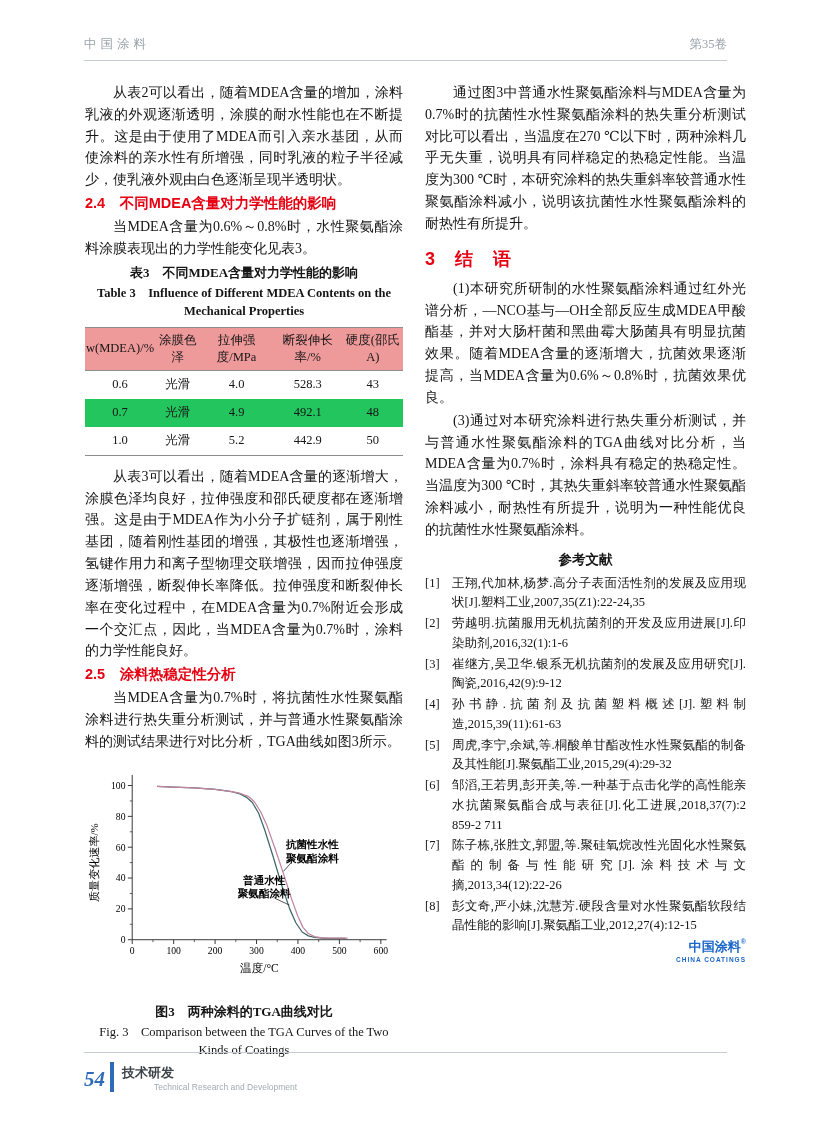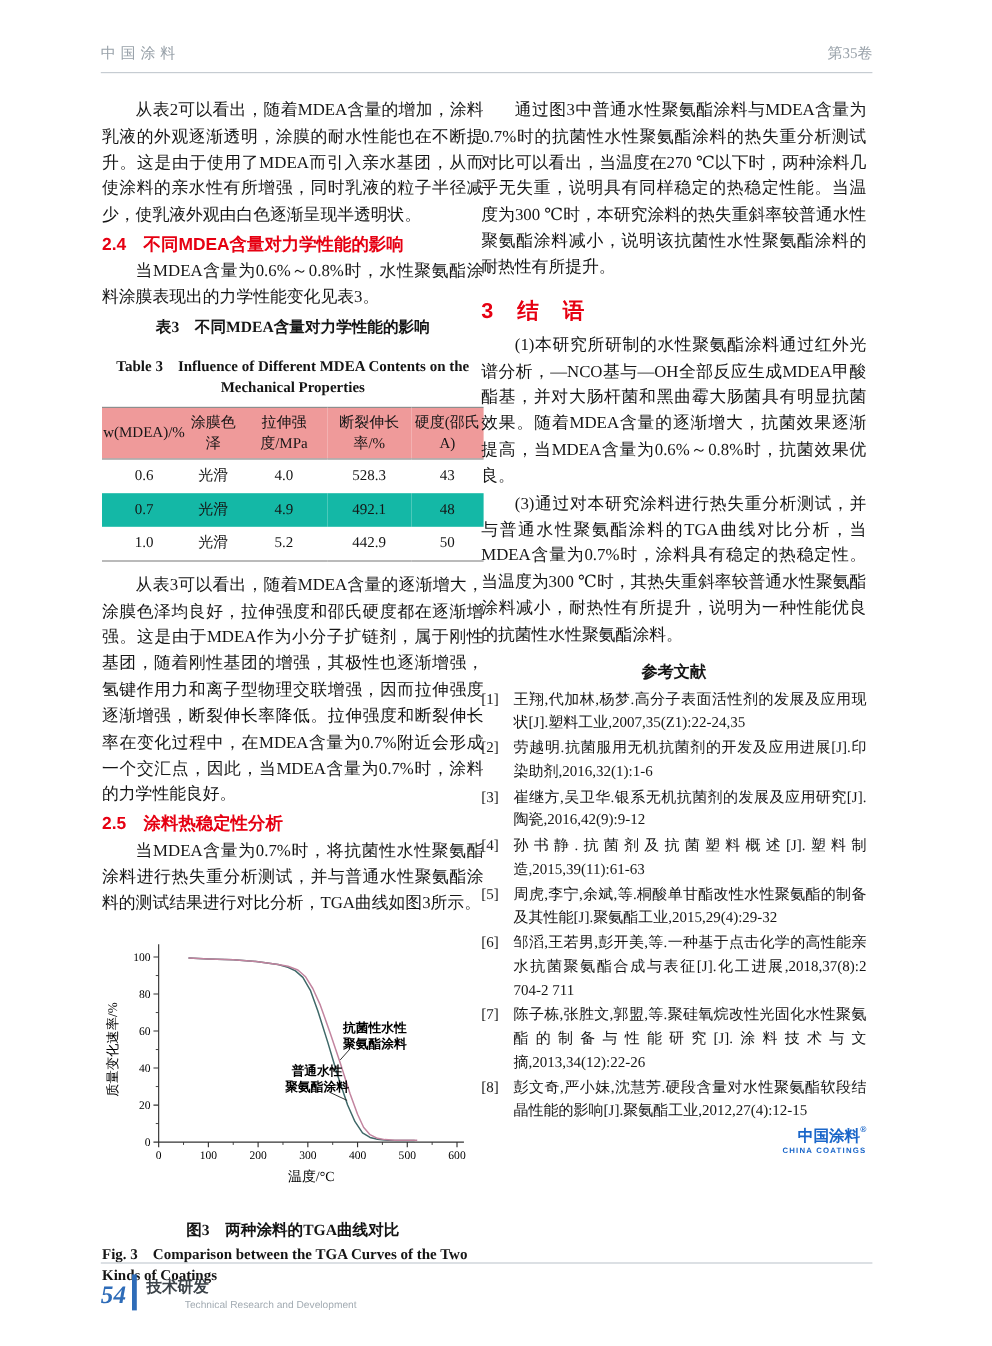--- a/index.html
+++ b/index.html
@@ -5,37 +5,37 @@
   html,body{margin:0;padding:0;background:#ffffff;}
   .page{position:relative;width:807px;height:1122px;background:#fff;overflow:hidden;
         font-family:"Liberation Serif","DejaVu Serif",serif;color:#151515;}
   
   .hd{position:absolute;left:84px;right:80px;top:36px;display:flex;justify-content:space-between;
       border-bottom:1px solid #c6ccd2;padding-bottom:7px;color:#98a1a9;font-size:12.5px;}
   .hd .j{letter-spacing:4px;}
   
   .col{position:absolute;top:82px;}
   .col-l{left:85px;width:318px;}
-  .col-r{left:401px;width:321px;}
+  .col-r{left:425px;width:321px;}
   p.body{font-size:14px;line-height:1.56;text-align:justify;text-indent:2em;margin:0 0 1px 0;}
   .h-red{color:#e60012;font-weight:bold;font-size:14.5px;margin:3px 0 3px 0;font-family:"Liberation Sans","DejaVu Sans",sans-serif;}
   .h-big{color:#e60012;font-weight:bold;font-size:18px;margin:12px 0 7px 0;letter-spacing:1px;
          font-family:"Liberation Sans","DejaVu Sans",sans-serif;}
   
   .tcap-cn{text-align:center;font-weight:bold;font-size:13px;margin-top:4px;}
-  .tcap-en{text-align:center;font-weight:bold;font-size:12.5px;line-height:1.45;margin-top:14px;}
+  .tcap-en{text-align:center;font-weight:bold;font-size:12.5px;line-height:1.45;margin-top:2px;}
   table.t3{width:100%;border-collapse:collapse;margin-top:7px;font-size:12.5px;
            border-top:1.5px solid #8d8d8d;border-bottom:1.5px solid #8d8d8d;}
   table.t3 th{background:#ef9a9a;font-weight:normal;padding:4px 1px;border-bottom:1px solid #8d8d8d;line-height:1.35;}
   table.t3 td{padding:5.5px 1px;text-align:center;}
-  table.t3 tr.hl td{background:#14b8a6;}
+  table.t3 tr.hl td{background:#22c55e;}
   
   .fig{margin-top:10px;}
   .fcap-cn{text-align:center;font-weight:bold;font-size:13px;margin-top:4px;}
-  .fcap-en{text-align:left;font-weight:bold;font-size:12.5px;line-height:1.45;margin-top:2px;}
+  .fcap-en{text-align:center;font-weight:normal;font-size:12.5px;line-height:1.45;margin-top:2px;}
   
   .ref-title{text-align:center;font-weight:bold;font-size:13.5px;margin:10px 0 5px 0;}
   .ref{display:flex;font-size:12.5px;line-height:1.58;margin-bottom:1px;}
   .ref-num{flex:none;width:27px;}
   .ref-text{flex:1;text-align:justify;}
   
   .logo{display:flex;flex-direction:column;align-items:flex-end;margin-top:2px;}
   .logo .cn{color:#1a66c9;font-weight:bold;font-size:13px;font-family:"Liberation Sans","DejaVu Sans",sans-serif;}
   .logo .mk{font-size:7px;vertical-align:top;}
   .logo .en{color:#1a66c9;font-weight:bold;font-size:6.5px;letter-spacing:1px;
@@ -184,21 +184,21 @@
         <div class="ref">
           <span class="ref-num">[4]</span>
           <span class="ref-text">孙书静.抗菌剂及抗菌塑料概述[J].塑料制造,2015,39(11):61-63</span>
         </div>
         <div class="ref">
           <span class="ref-num">[5]</span>
           <span class="ref-text">周虎,李宁,余斌,等.桐酸单甘酯改性水性聚氨酯的制备及其性能[J].聚氨酯工业,2015,29(4):29-32</span>
         </div>
         <div class="ref">
           <span class="ref-num">[6]</span>
-          <span class="ref-text">邹滔,王若男,彭开美,等.一种基于点击化学的高性能亲水抗菌聚氨酯合成与表征[J].化工进展,2018,37(8):2 704-2 711</span>
+          <span class="ref-text">邹滔,王若男,彭开美,等.一种基于点击化学的高性能亲水抗菌聚氨酯合成与表征[J].化工进展,2018,37(7):2 859-2 711</span>
         </div>
         <div class="ref">
           <span class="ref-num">[7]</span>
           <span class="ref-text">陈子栋,张胜文,郭盟,等.聚硅氧烷改性光固化水性聚氨酯的制备与性能研究[J].涂料技术与文摘,2013,34(12):22-26</span>
         </div>
         <div class="ref">
           <span class="ref-num">[8]</span>
           <span class="ref-text">彭文奇,严小妹,沈慧芳.硬段含量对水性聚氨酯软段结晶性能的影响[J].聚氨酯工业,2012,27(4):12-15</span>
         </div>
       </div>

